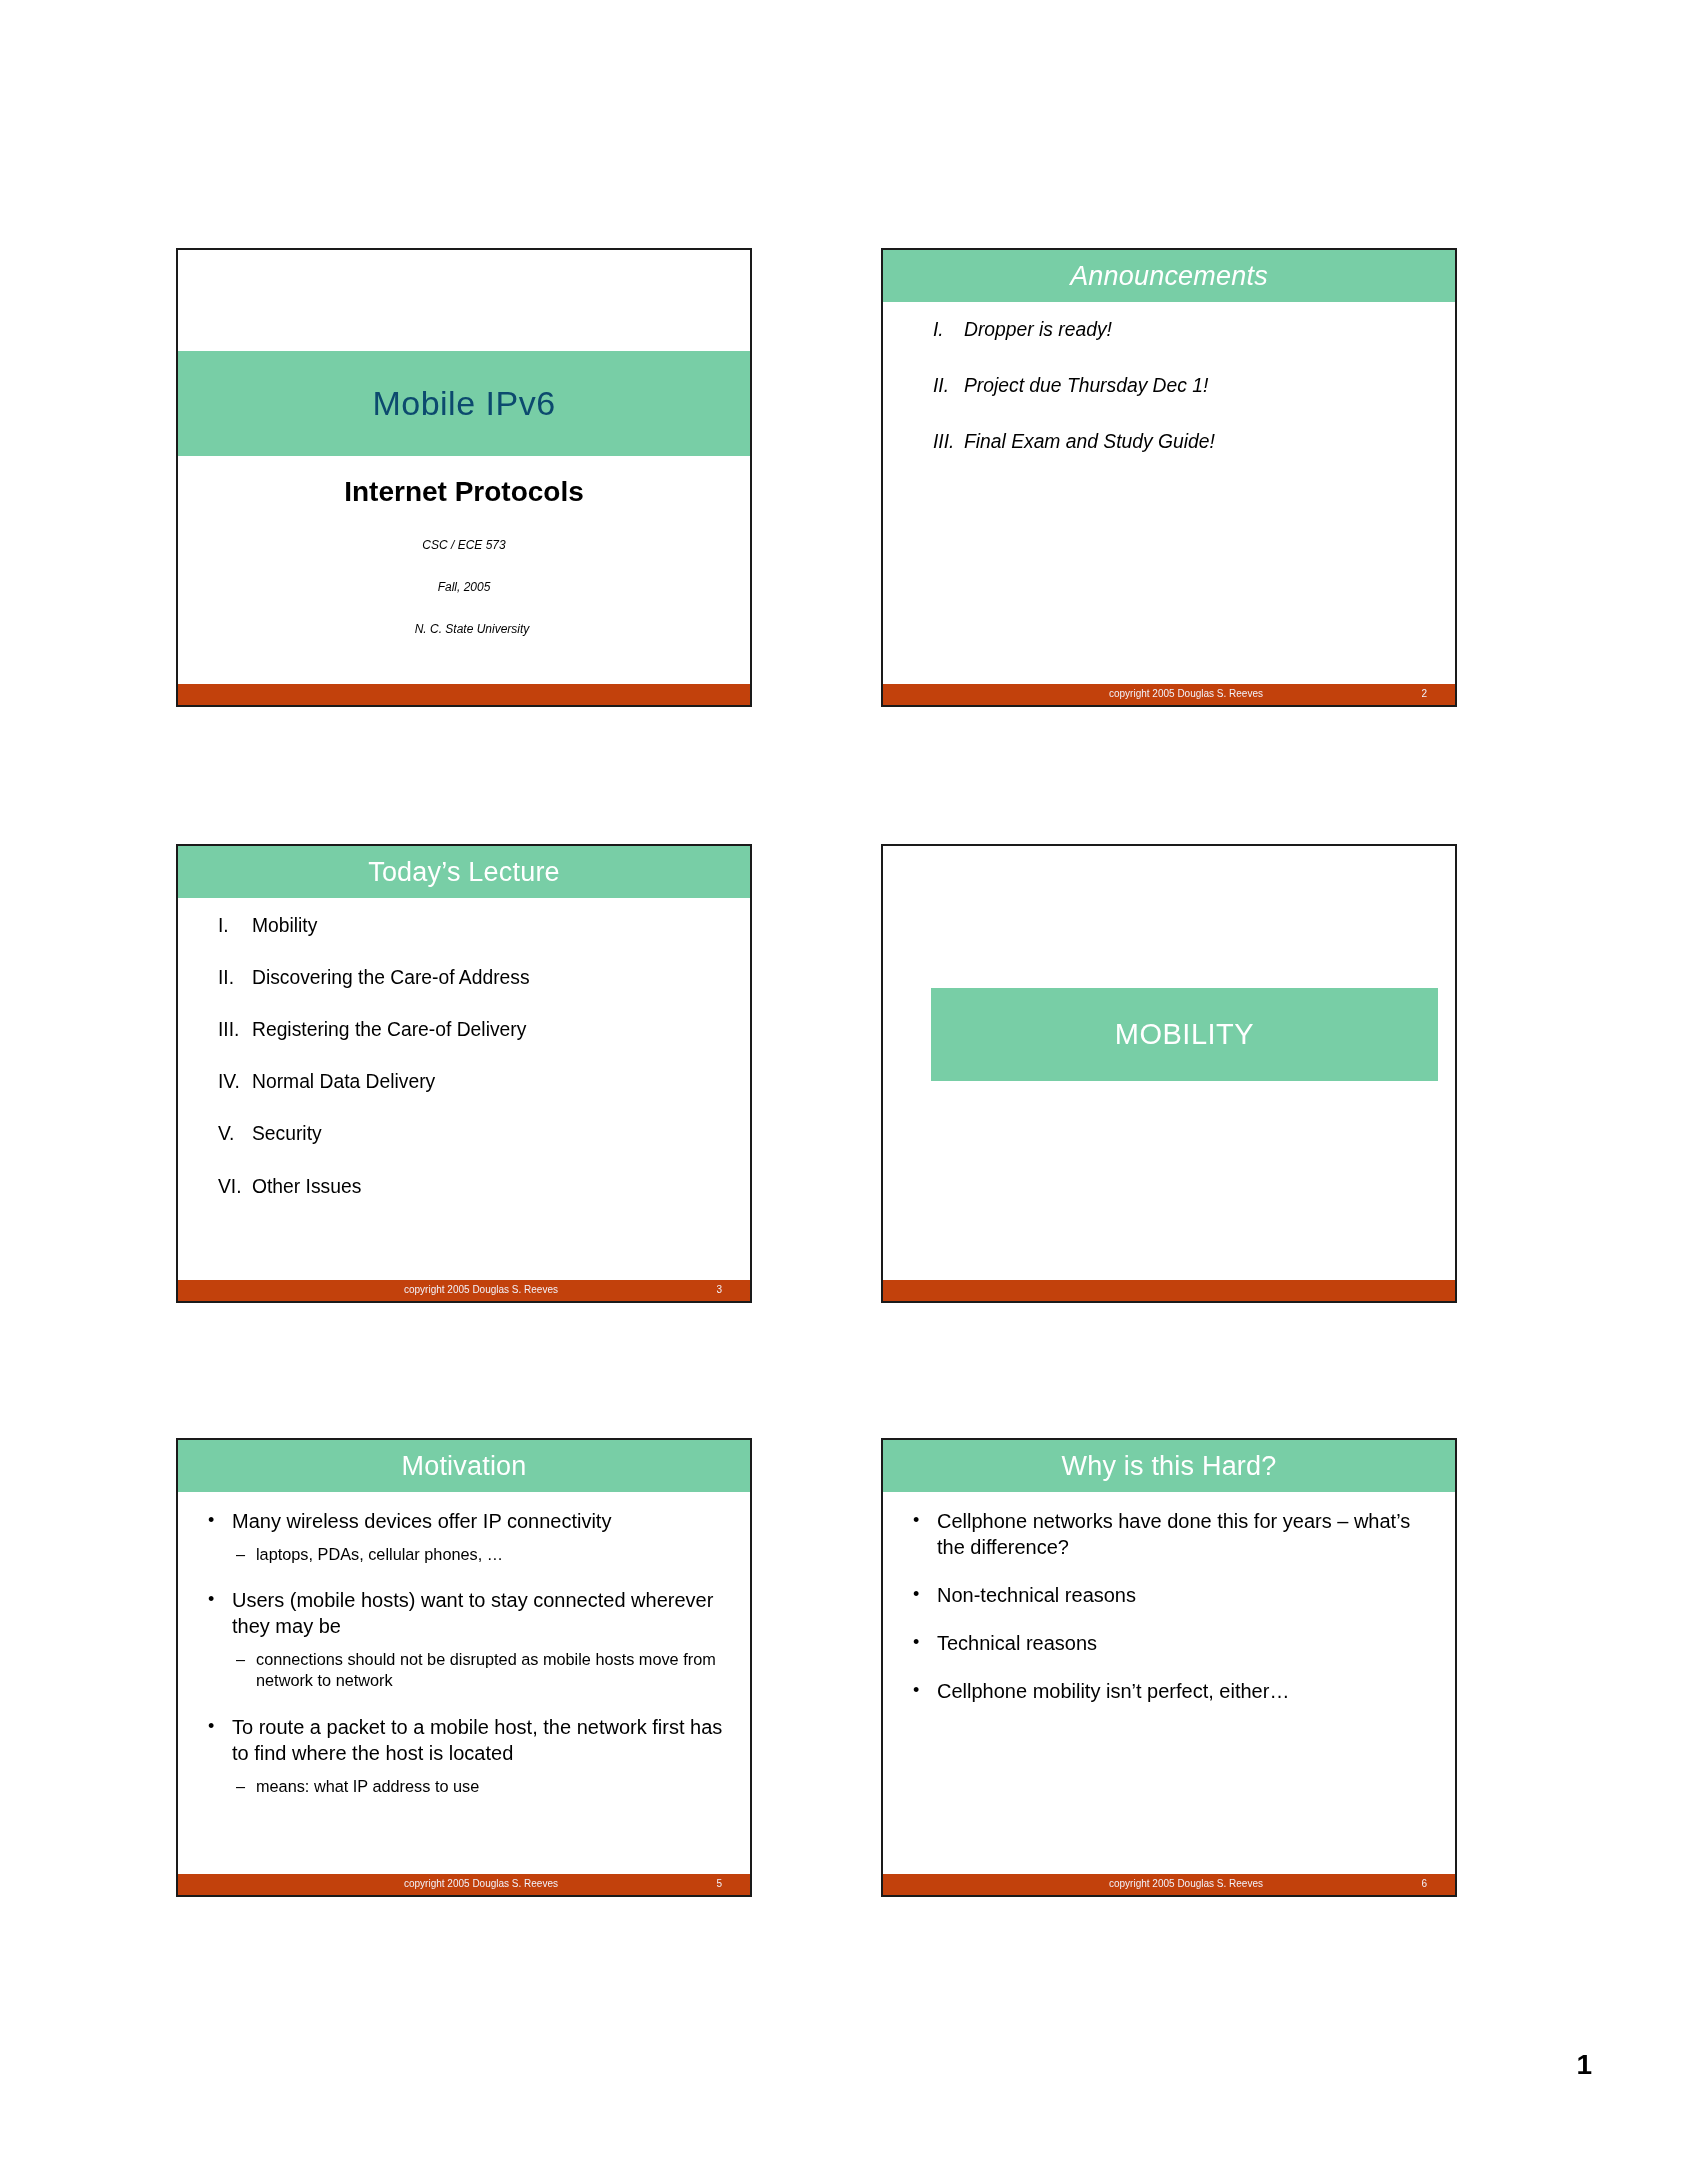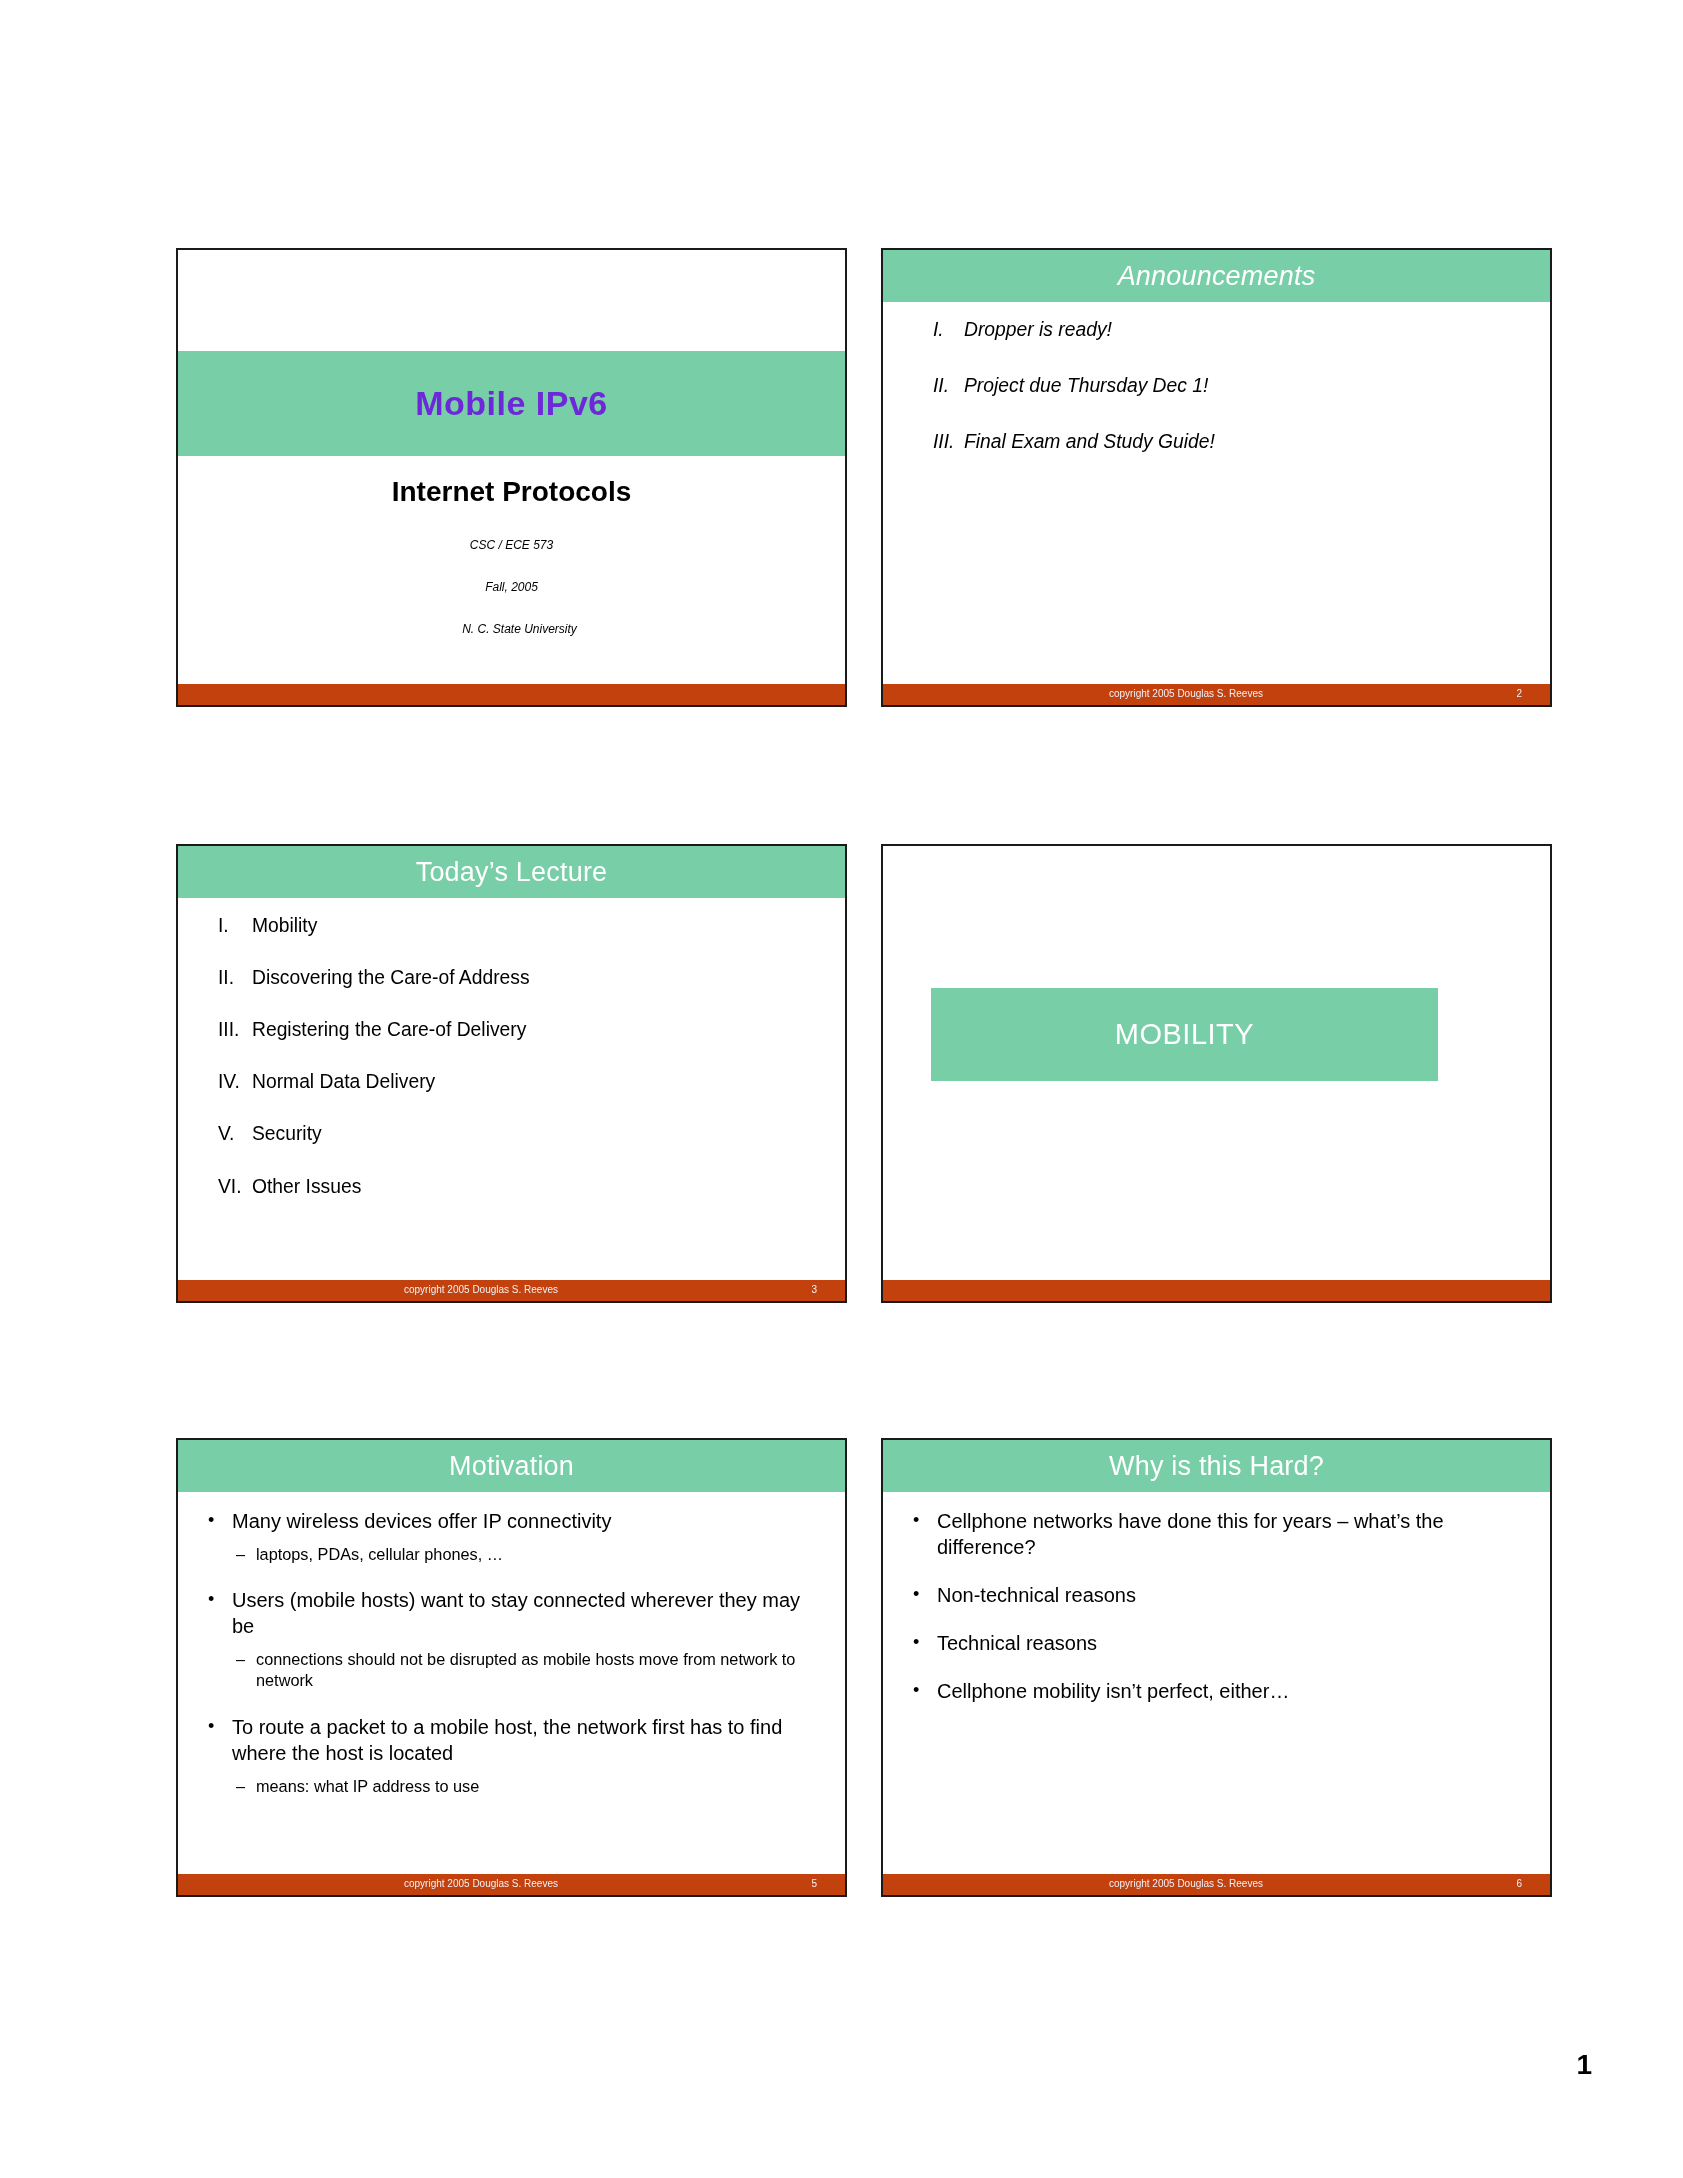--- a/index.html
+++ b/index.html
@@ -19,21 +19,21 @@
   
   .sheet {
     position: absolute;
     left: 0; top: 0;
     width: 1683px;
     height: 2178px;
   }
 
   .slide {
     position: absolute;
-    width: 671px;
+    width: 576px;
     height: 459px;
     background: #ffffff;
     border: 2px solid #1a1a1a;
     box-sizing: border-box;
     overflow: hidden;
   }
 
   
   .col-l { left: 176px; }
   .col-r { left: 881px; }
@@ -71,23 +71,23 @@
     left: 0;
     top: 101px;
     width: 100%;
     height: 105px;
     background: #78CEA6;
     display: flex;
     align-items: center;
     justify-content: center;
   }
   .cover-title {
-    color: #6d28d9;
+    color: #0c4a6e;
     font-size: 34px;
-    font-weight: 700;
+    font-weight: 400;
     letter-spacing: 0.5px;
     text-align: right;
   }
   .cover-sub {
     position: absolute;
     left: 0;
     top: 226px;
     width: 100%;
     text-align: center;
   }

